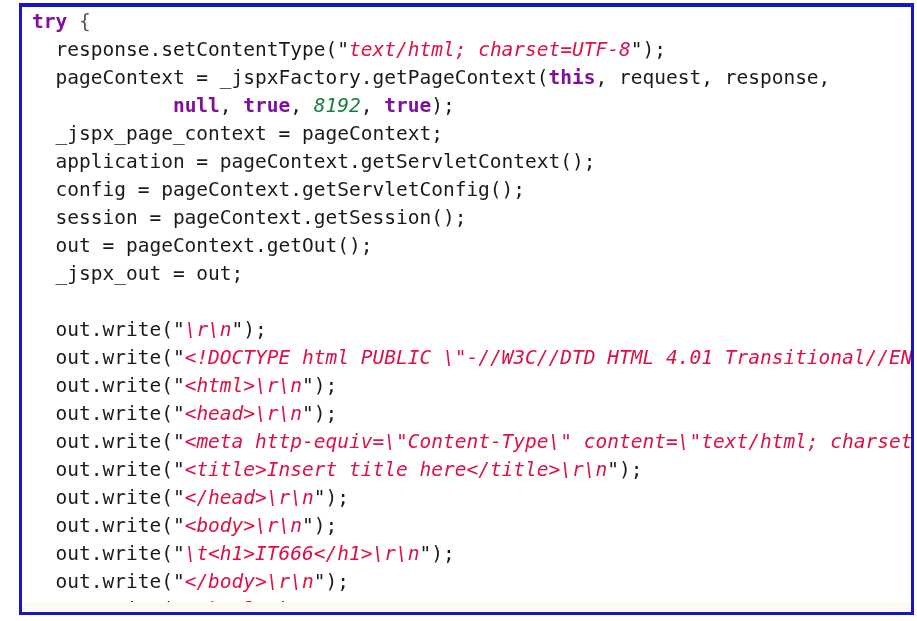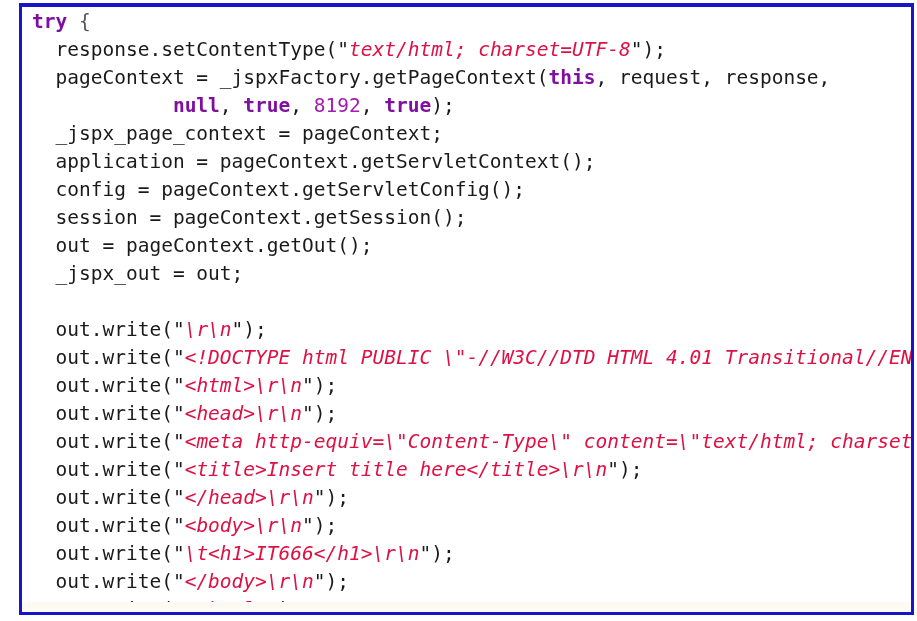--- a/index.html
+++ b/index.html
@@ -57,21 +57,21 @@
     display: block;
     height: 28px;
     white-space: pre;
   }
   .ln.blank { height: 28px; }
 
   .kw   { color: #7f0f9f; font-weight: bold; }
   .str  { color: #dd1144; font-style: italic; }
   .punc { color: #555555; }
   .plain{ color: #1a1a1a; }
-  .num  { color: #a21caf; }
+  .num  { color: #15803d; font-style: italic; }
 
   
   #bottom-tint {
     position: absolute;
     left: 0;
     right: 0;
     bottom: 0;
     height: 10px;
     background: #fdfaf3;
   }

